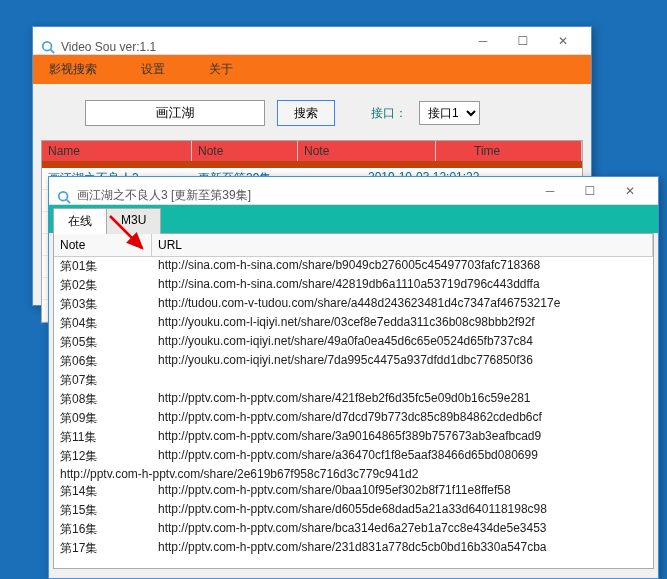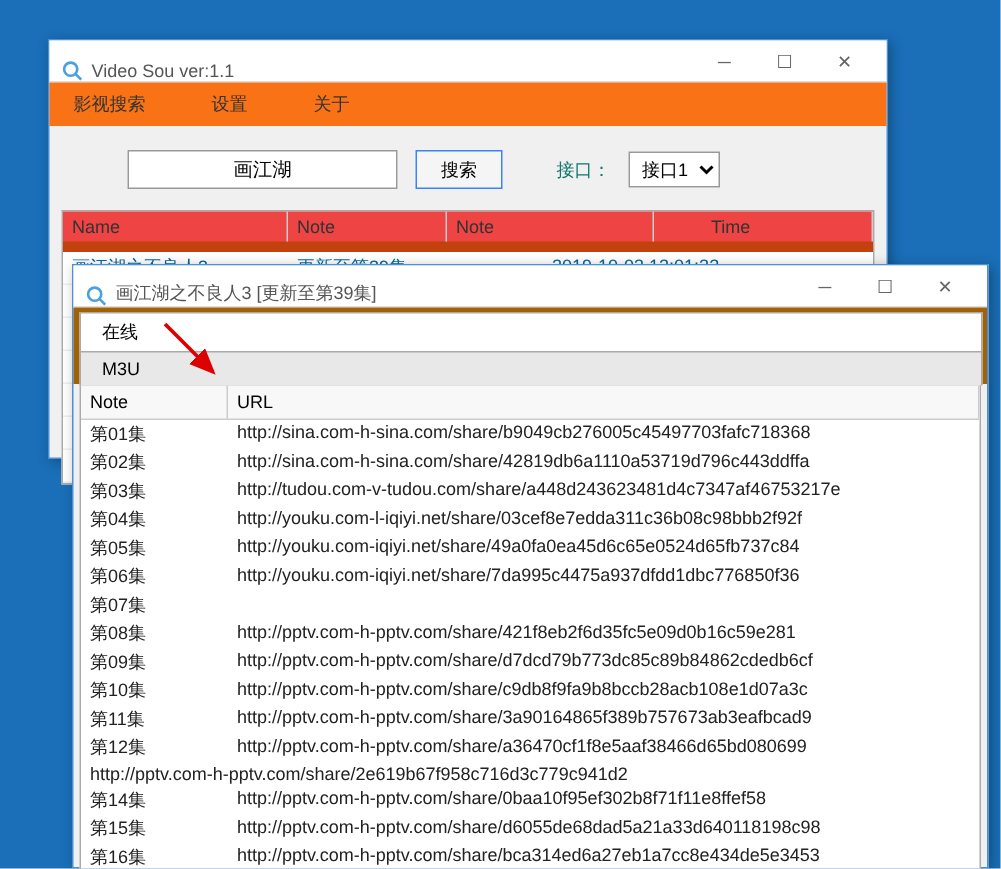--- a/index.html
+++ b/index.html
@@ -18,21 +18,21 @@
 .iface-label { margin-left: 24px; color: #0f766e; }
 .select { height: 24px; border: 1px solid #999; background: #fff; padding: 0 4px; }
 .grid { margin: 4px 8px; border: 1px solid #aaa; background: #fff; }
 .grid-head { display: flex; background: #ef4444; border-bottom: 7px solid #c2410c; }
 .grid-head .cell { padding: 3px 6px; border-right: 1px solid #ccc; color: #333; font-weight: normal; }
 .grid-row { display: flex; border-bottom: 1px solid #eee; }
 .grid-row .cell { padding: 2px 6px; color: #0369a1; overflow: hidden; white-space: nowrap; }
 .c-name { width: 150px; } .c-type { width: 106px; } .c-note { width: 138px; } .c-time { flex: 1; margin-left: 32px; }
 .child-window { top: 176px; left: 48px; width: 611px; height: 403px; }
 .child-titlebar { background: #fff; }
-.tabs { display: flex; padding: 2px 4px 0; background: #a16207; flex-direction: column; }
+.tabs { display: flex; padding: 2px 4px 0; background: #14b8a6; }
 .tab { padding: 4px 14px; border: 1px solid #aaa; border-bottom: none; background: #fff; margin-right: -1px; cursor: pointer; position: relative; top: 1px; }
 .tab.inactive { background: #e8e8e8; }
 .eplist { margin: 0 4px 4px; border: 1px solid #aaa; background: #fff; height: 336px; overflow: hidden; }
 .ep-head { display: flex; background: #f8f8f8; border-bottom: 1px solid #ccc; }
 .ep-head .cell { padding: 4px 6px; border-right: 1px solid #ccc; }
 .ep-row { display: flex; }
 .ep-row .cell { padding: 1px 6px; color: #222; white-space: nowrap; overflow: hidden; }
 .c-epnote { width: 98px; } .c-url { flex: 1; }
 .arrow { position: absolute; top: 212px; left: 106px; z-index: 100; pointer-events: none; }
 .main-window { top: 26px; left: 32px; width: 560px; height: 280px; }
@@ -179,24 +179,20 @@
         </div>
         <div class="ep-row">
           <div class="cell c-epnote">第08集</div>
           <div class="cell c-url">http://pptv.com-h-pptv.com/share/421f8eb2f6d35fc5e09d0b16c59e281</div>
         </div>
         <div class="ep-row">
           <div class="cell c-epnote">第09集</div>
           <div class="cell c-url">http://pptv.com-h-pptv.com/share/d7dcd79b773dc85c89b84862cdedb6cf</div>
         </div>
         <div class="ep-row">
-          <div class="cell c-epnote">第10集</div>
-          <div class="cell c-url">http://pptv.com-h-pptv.com/share/c9db8f9fa9b8bccb28acb108e1d07a3c</div>
-        </div>
-        <div class="ep-row">
           <div class="cell c-epnote">第11集</div>
           <div class="cell c-url">http://pptv.com-h-pptv.com/share/3a90164865f389b757673ab3eafbcad9</div>
         </div>
         <div class="ep-row">
           <div class="cell c-epnote">第12集</div>
           <div class="cell c-url">http://pptv.com-h-pptv.com/share/a36470cf1f8e5aaf38466d65bd080699</div>
         </div>
         <div class="ep-row">
           <div class="cell c-url">http://pptv.com-h-pptv.com/share/2e619b67f958c716d3c779c941d2</div>
         </div>

